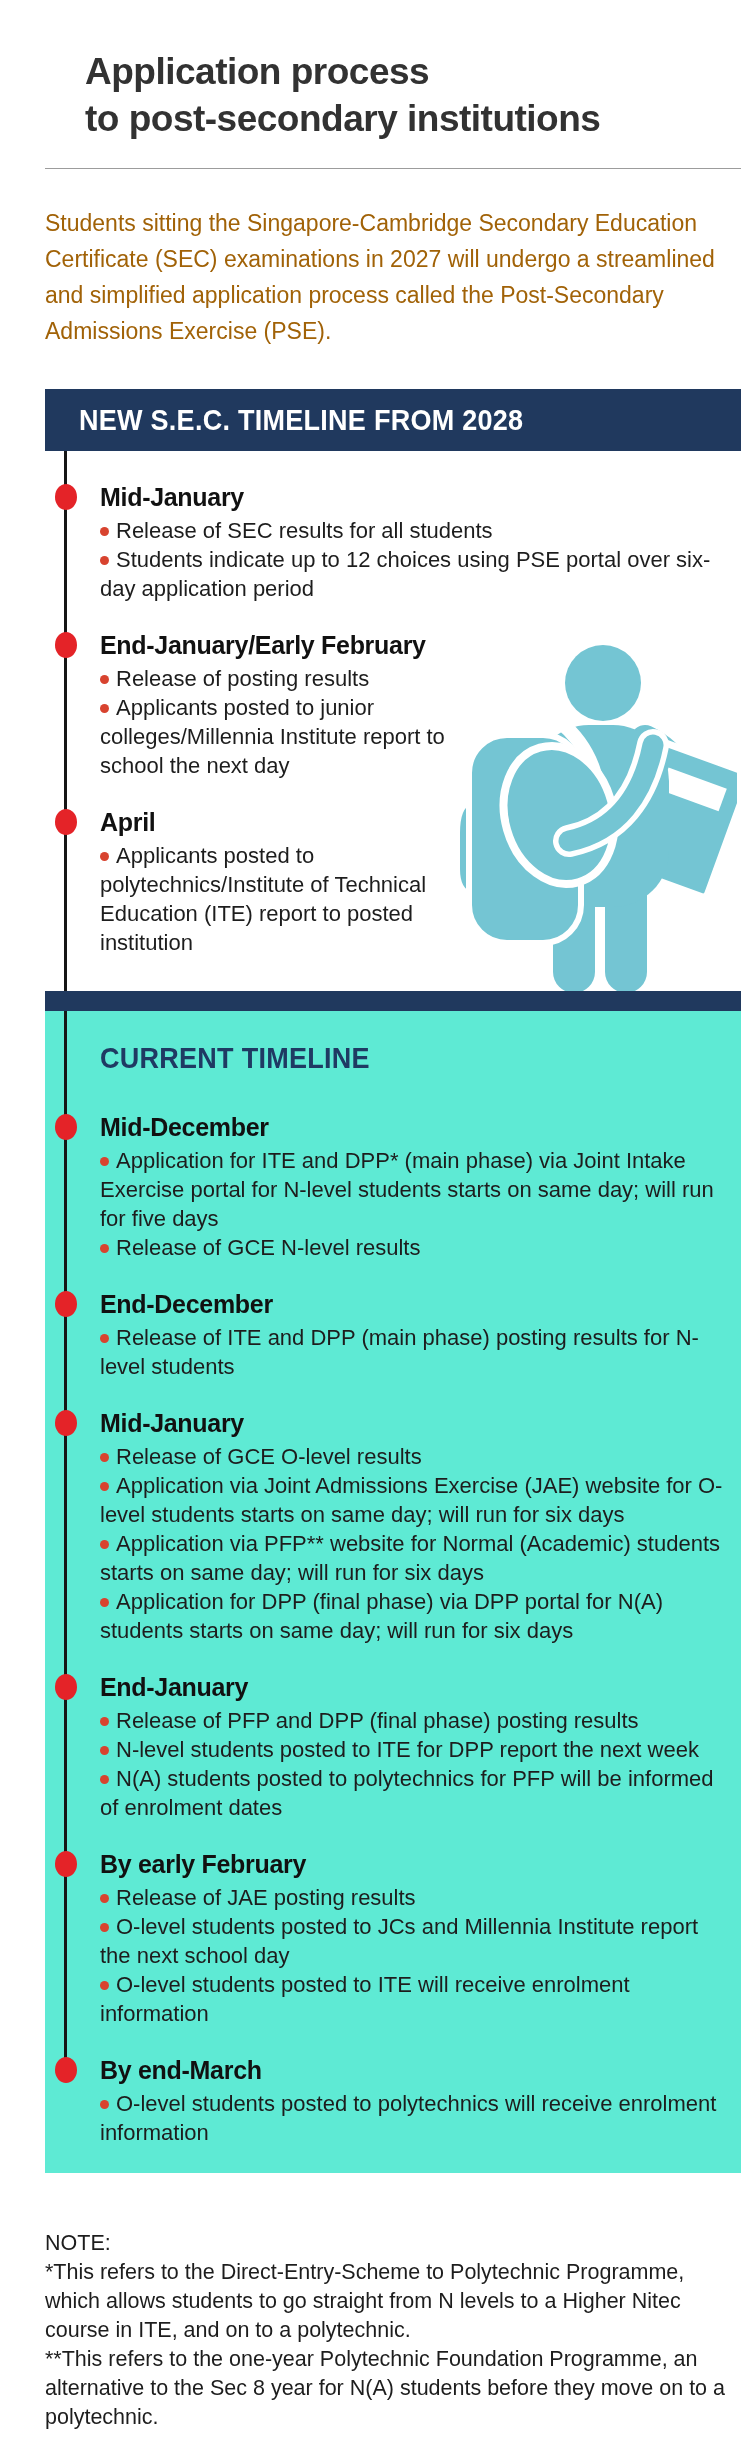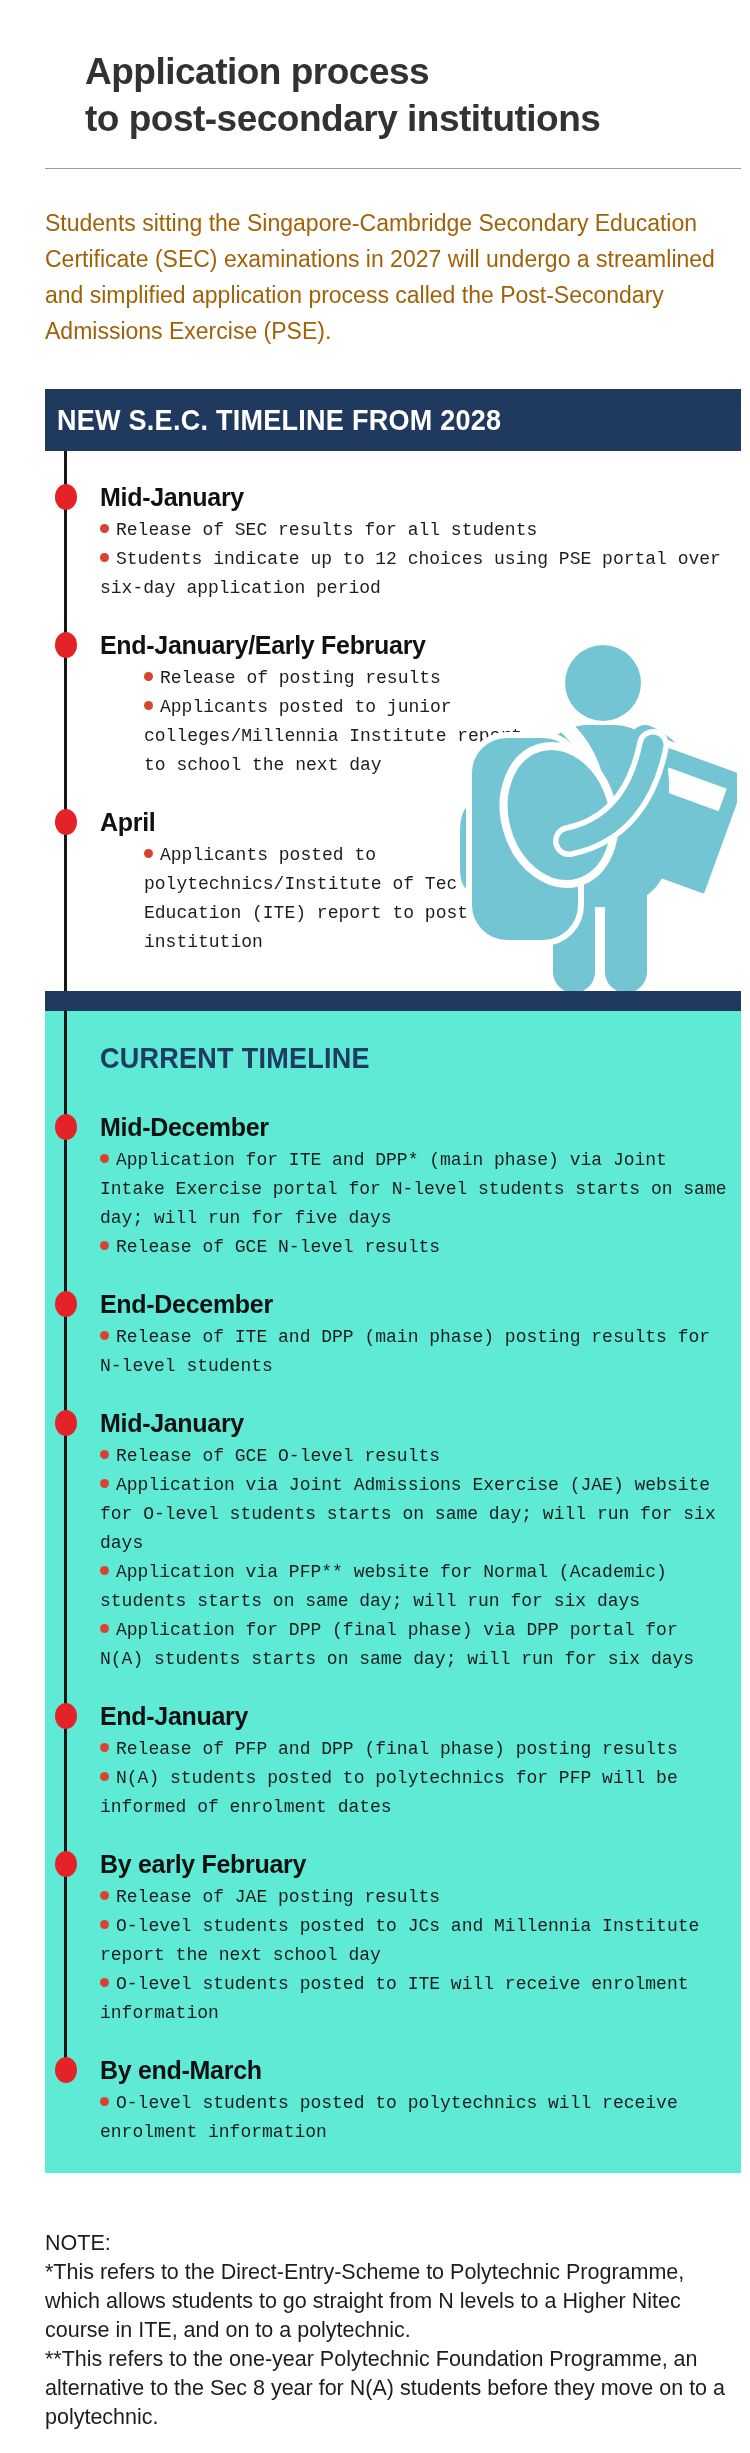--- a/index.html
+++ b/index.html
@@ -9,40 +9,40 @@
 
   
   .page-title { margin: 0 0 26px; font-size: 37px; line-height: 47px; color: #323232;
                 font-weight: bold; letter-spacing: -0.5px; }
   .page-title span { display: block; margin-left: 40px; }
   .title-rule { border: none; border-top: 1px solid #9c9c9c; margin: 0 0 36px; }
   .intro { margin: 0 0 40px; font-size: 23px; line-height: 36px; max-width: 688px; color: #a16207; }
 
   
   .navbar { background: #20395e; height: 62px; display: flex; align-items: center;
-            padding-left: 12px; }
+            padding-left: 34px; }
   .navbar-label { color: #ffffff; font-size: 30px; font-weight: bold; }
   .divider-bar { background: #20395e; height: 20px; }
   .cond { display: inline-block; transform: scaleX(0.9); transform-origin: left center;
           letter-spacing: 0.3px; white-space: nowrap; }
 
   
   .tl-body { position: relative; padding: 32px 10px 6px 0; }
   .vline { position: absolute; left: 19px; top: 0; bottom: 0; width: 3px; background: #161616; }
   .tl-item { position: relative; padding-left: 55px; margin-bottom: 28px; }
   .tl-item:last-child { margin-bottom: 0; }
   .dot { position: absolute; left: 10px; top: 1px; width: 22px; height: 26px;
          border-radius: 50%; background: #e42328; }
   .tl-head { margin: 0 0 5px; font-size: 25px; line-height: 28px; color: #111;
              font-weight: bold; letter-spacing: -0.3px; }
-  .bullets p.bullet { margin: 0; font-size: 18px; line-height: 29px; color: #1d1d1d; font-family: Liberation Mono, monospace; }
+  .bullets p.bullet { margin: 0; font-size: 22px; line-height: 29px; color: #1d1d1d; }
   .bdot { display: inline-block; width: 9px; height: 9px; border-radius: 50%;
           background: #d8432f; margin-right: 7px; vertical-align: 2px; }
   .w-item1 .bullets { max-width: 660px; }
-  .narrow .bullets { max-width: 380px; margin-left: 44px; }
+  .narrow .bullets { max-width: 380px; }
 
   
   .panel { background: #5eead4; position: relative; padding: 30px 10px 26px 0; }
   .panel .vline { bottom: 100px; }
   .panel-title { margin: 0 0 38px 55px; font-size: 30px; color: #1f3a63; font-weight: bold; }
   .panel .bullets { max-width: 674px; }
 
   
   .student { position: absolute; right: 4px; bottom: 0; }
 
@@ -156,20 +156,21 @@
             <p class="bullet"><span class="bdot"></span>Application via PFP** website for Normal (Academic) students starts on same day; will run for six days</p>
             <p class="bullet"><span class="bdot"></span>Application for DPP (final phase) via DPP portal for N(A) students starts on same day; will run for six days</p>
           </div>
       </div>
 
       <div class="tl-item">
         <span class="dot"></span>
         <h3 class="tl-head">End-January</h3>
         <div class="bullets">
             <p class="bullet"><span class="bdot"></span>Release of PFP and DPP (final phase) posting results</p>
+            <p class="bullet"><span class="bdot"></span>N-level students posted to ITE for DPP report the next week</p>
             <p class="bullet"><span class="bdot"></span>N(A) students posted to polytechnics for PFP will be informed of enrolment dates</p>
           </div>
       </div>
 
       <div class="tl-item">
         <span class="dot"></span>
         <h3 class="tl-head">By early February</h3>
         <div class="bullets">
             <p class="bullet"><span class="bdot"></span>Release of JAE posting results</p>
             <p class="bullet"><span class="bdot"></span>O-level students posted to JCs and Millennia Institute report the next school day</p>

